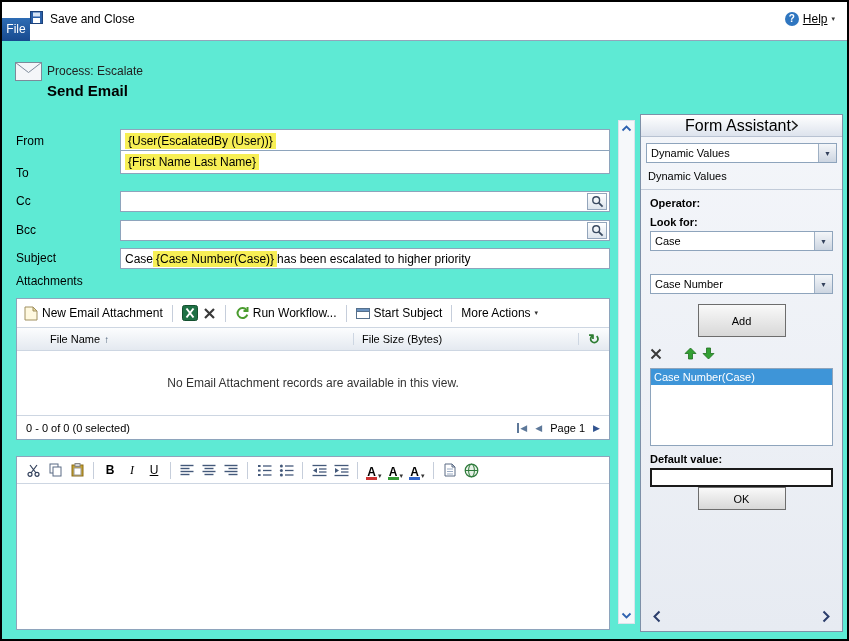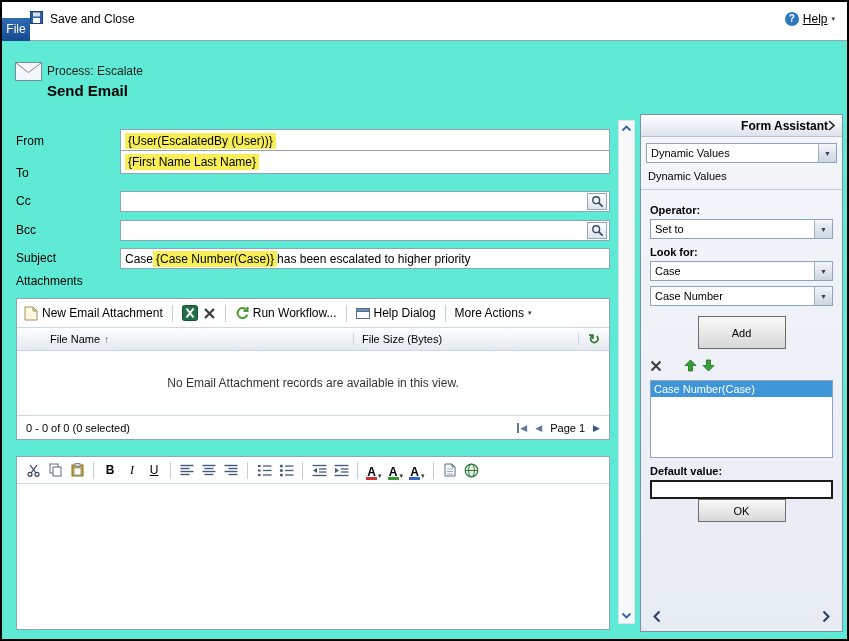--- a/index.html
+++ b/index.html
@@ -59,29 +59,29 @@
   .bar-blue{display:block;width:11px;height:3px;background:#36c;margin-top:-2px}
   .bar-grn{display:block;width:11px;height:3px;background:#393;margin-top:-2px}
   #ed-body{flex:1;background:#fff}
 
   
   #vscroll{position:absolute;left:616px;top:118px;width:17px;height:504px;background:#f6f8fa;border:1px solid #dde3ec;display:flex;flex-direction:column;justify-content:space-between;align-items:center;padding:4px 0}
   .scr-btn{cursor:pointer;display:flex;align-items:center;justify-content:center}
 
   
   #fa{position:absolute;left:638px;top:112px;width:203px;height:518px;border:1px solid #7e90a8;background:linear-gradient(#f4f6fa,#e7ebf2)}
-  #fa-head{height:22px;display:flex;align-items:center;justify-content:flex-end;padding:0 7px;font-weight:bold;font-size:12px;background:linear-gradient(#ffffff,#dde3ed);border-bottom:1px solid #b8c2d2;cursor:default}
+  #fa-head{height:22px;display:flex;align-items:center;justify-content:center;padding:0 7px;font-weight:normal;font-size:16px;background:linear-gradient(#ffffff,#dde3ed);border-bottom:1px solid #b8c2d2;cursor:default}
   .fa-select{display:flex;height:20px;border:1px solid #8ea4bc;background:#fff;align-items:stretch;cursor:pointer}
   .fa-select .val{flex:1;font-size:11px;display:flex;align-items:center;padding:0 4px;white-space:nowrap;overflow:hidden}
   .fa-select .arr{width:18px;border-left:1px solid #9fb0c4;background:linear-gradient(#f4f6f9,#ccd5e1);display:flex;align-items:center;justify-content:center;font-size:7px;color:#33415c}
   #fa-dv-select{margin:6px 5px 5px}
   #fa-dv-label{padding:2px 7px 7px;font-size:11px;border-bottom:1px solid #c2cbd9}
   #fa-body{padding:7px 9px 0}
   .fa-lbl{font-weight:bold;font-size:11px;margin:7px 0 3px}
-  .fa-lbl:first-child{margin-top:7px}
+  .fa-lbl:first-child{margin-top:0}
   .fa-btn{display:block;margin:10px auto 0;width:88px;height:33px;background:linear-gradient(#f9f9f9,#d8d8d8);border:1px solid #6d6d6d;font-size:11px;font-family:inherit;cursor:pointer}
   #fa-iconrow{display:flex;align-items:center;margin:10px 0 5px}
   #fa-iconrow .up{margin-left:22px}
   #fa-iconrow .dn{margin-left:5px}
   #fa-list{height:78px;border:1px solid #8ea4bc;background:#fff;font-size:11px;overflow:hidden}
   .fa-item-sel{background:#3e95d8;color:#fff;padding:2px 3px;cursor:default}
   #fa-default-input{width:100%;height:19px;border:2px solid #1a1a1a;font-size:11px;padding:0 3px;font-family:inherit}
   #fa-ok{margin-top:0;height:23px}
   .fa-hscroll{position:absolute;bottom:5px;cursor:pointer}
   .fa-hscroll.l{left:12px}
@@ -187,21 +187,21 @@
             <path d="M12.5 1 L12.5 5 L8.5 5" fill="none" stroke="#4a9c2e" stroke-width="2"></path>
           </svg>
         <span>Run Workflow...</span>
       </span>
       <span class="tb-sep"></span>
       <span class="tb-item">
         <svg width="14" height="13" viewBox="0 0 14 13">
             <rect x="0.5" y="1.5" width="13" height="10" fill="#fff" stroke="#56708c"></rect>
             <rect x="0.5" y="1.5" width="13" height="3" fill="#6b93c0" stroke="#56708c"></rect>
           </svg>
-        <span>Help Dialog</span>
+        <span>Start Subject</span>
       </span>
       <span class="tb-sep"></span>
       <span class="tb-item">
         <span>More Actions</span>
         <span class="tiny-caret">▾</span>
       </span>
     </div>
 
     <div id="att-gridhead">
       <div class="gh-check"></div>
@@ -405,31 +405,27 @@
 
     <div class="fa-select" id="fa-dv-select">
       <span class="val">Dynamic Values</span>
       <span class="arr">▼</span>
     </div>
 
     <div id="fa-dv-label">Dynamic Values</div>
 
     <div id="fa-body">
       <div class="fa-lbl">Operator:</div>
-      <div class="fa-select">
-        <span class="val">Set to</span>
-        <span class="arr">▼</span>
-      </div>
 
       <div class="fa-lbl">Look for:</div>
       <div class="fa-select">
         <span class="val">Case</span>
         <span class="arr">▼</span>
       </div>
-      <div class="fa-select" style="margin-top:5px">
+      <div class="fa-select" style="margin-top:23px">
         <span class="val">Case Number</span>
         <span class="arr">▼</span>
       </div>
 
       <button class="fa-btn">Add</button>
 
       <div id="fa-iconrow">
         <span>
           <svg width="12" height="12" viewBox="0 0 12 12">
               <path d="M1.5 1.5 L10.5 10.5 M10.5 1.5 L1.5 10.5" stroke="#3a3a3a" stroke-width="2"></path>

